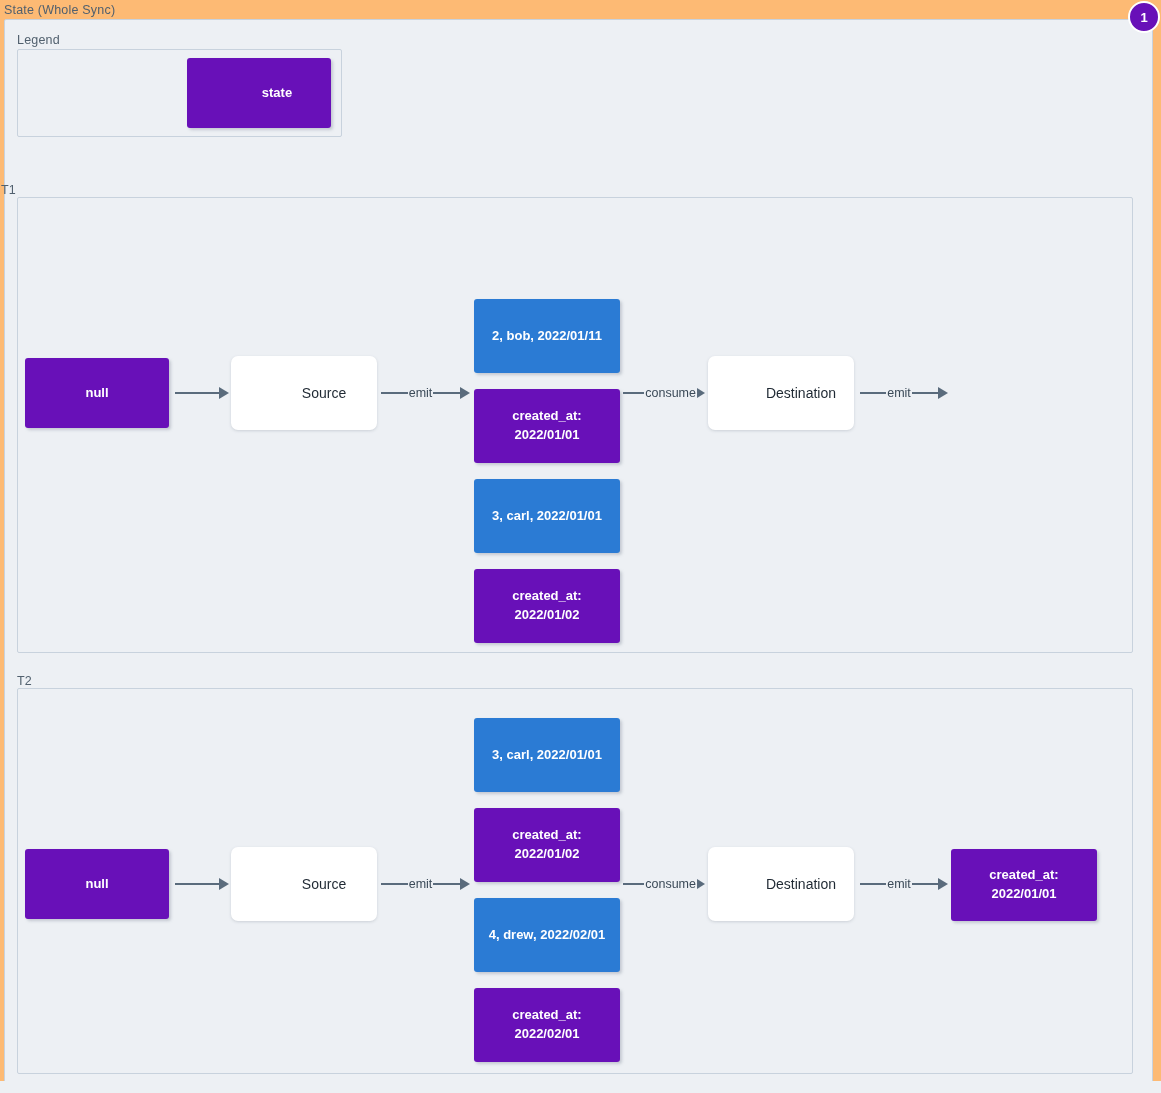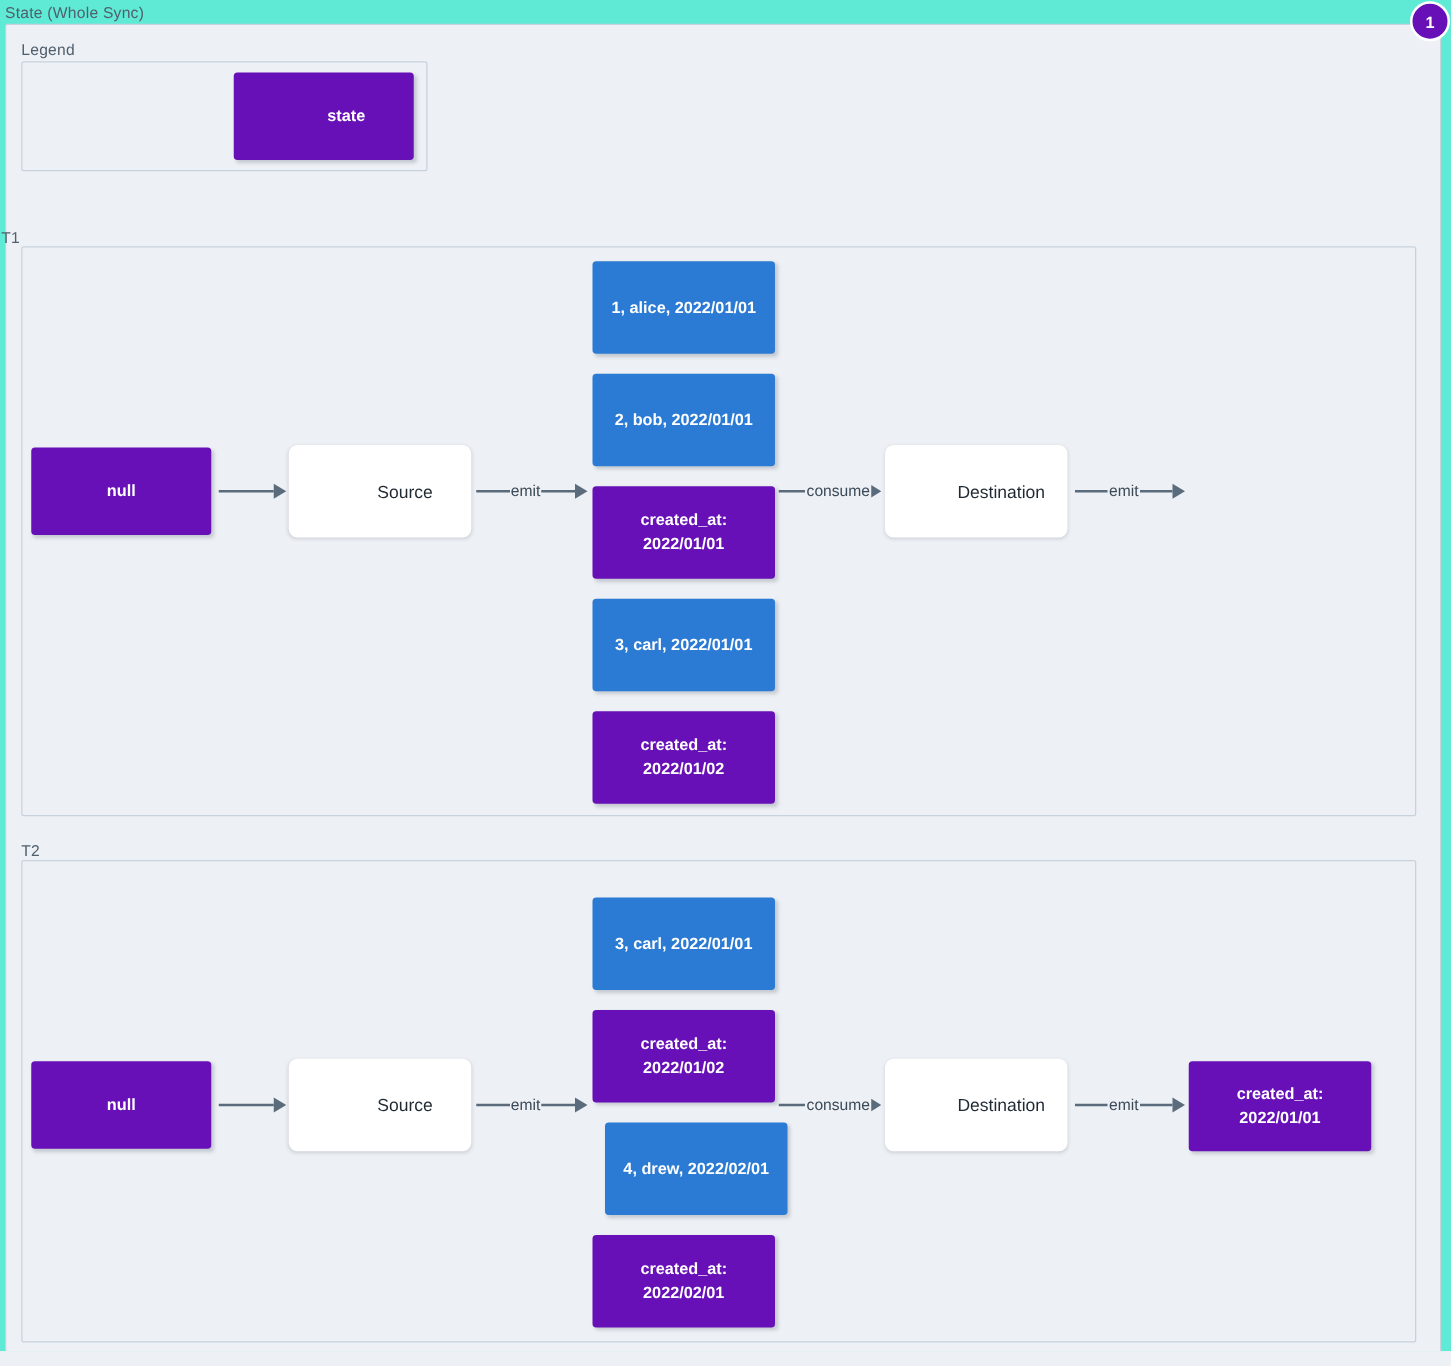--- a/index.html
+++ b/index.html
@@ -5,21 +5,21 @@
   * { box-sizing: border-box; }
   html, body {
     margin: 0; padding: 0;
     background: #edf0f4;
     font-family: "Liberation Sans", "DejaVu Sans", sans-serif;
   }
   .page {
     position: relative;
     width: 1161px;
     height: 1081px;
-    background: #5eead4;
+    background: #fdba74;
     overflow: hidden;
   }
 
   
   .group-label {
     position: absolute;
     font-size: 12.5px;
     color: #51606e;
     letter-spacing: .2px;
     white-space: nowrap;
@@ -86,21 +86,21 @@
   #t2-label { left: 17px; top: 674px; }
   #t2-box   { left: 17px; top: 688px; width: 1116px; height: 386px; }
 
   #t2-null        { left: 25px;  top: 849px; width: 144px; height: 70px; }
   #t2-source      { left: 231px; top: 847px; width: 146px; height: 74px; }
   #t2-destination { left: 708px; top: 847px; width: 146px; height: 74px; }
   #t2-out-state   { left: 951px; top: 849px; width: 146px; height: 72px; }
 
   #t2-rec-1   { left: 474px; top: 718px; width: 146px; height: 74px; }
   #t2-state-1 { left: 474px; top: 808px; width: 146px; height: 74px; }
-  #t2-rec-2   { left: 484px; top: 898px; width: 146px; height: 74px; text-align: center; }
+  #t2-rec-2   { left: 474px; top: 898px; width: 146px; height: 74px; text-align: center; }
   #t2-state-2 { left: 474px; top: 988px; width: 146px; height: 74px; }
 
   
   .edge {
     position: absolute;
     display: flex;
     align-items: center;
     height: 18px;
   }
   .edge .bar {
@@ -166,22 +166,21 @@
   <div class="group-box" id="legend-box"></div>
   <div class="node state" id="legend-state">state</div>
 
   <div class="group-label" id="t1-label">T1</div>
   <div class="group-box" id="t1-box"></div>
 
   <div class="node state" id="t1-null">null</div>
   <div class="node plain" id="t1-source">Source</div>
   <div class="node plain" id="t1-destination">Destination</div>
 
-  <div class="node record" id="t1-rec-1">1, alice, 2022/01/01</div>
-  <div class="node record" id="t1-rec-2">2, bob, 2022/01/01</div>
+  <div class="node record" id="t1-rec-2">2, bob, 2022/01/11</div>
   <div class="node state" id="t1-state-1">created_at:
 2022/01/01</div>
   <div class="node record" id="t1-rec-3">3, carl, 2022/01/01</div>
   <div class="node state" id="t1-state-2">created_at:
 2022/01/02</div>
 
   <div class="edge" id="edge-t1-a">
     <div class="bar"></div>
     <div class="head"></div>
   </div>

